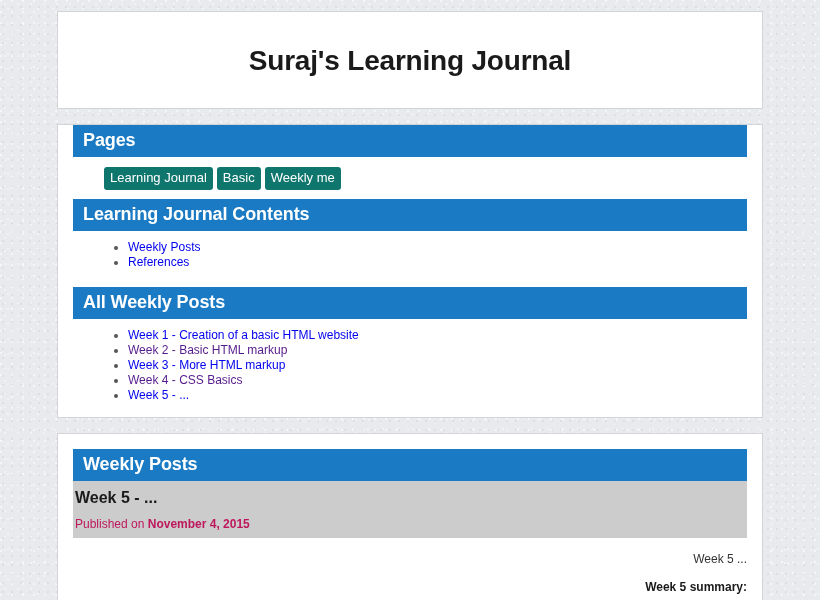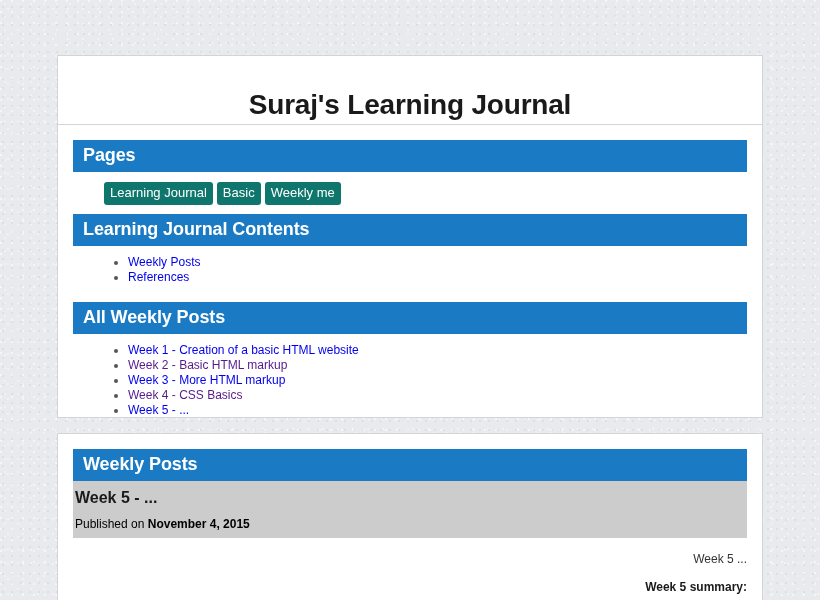--- a/index.html
+++ b/index.html
@@ -36,21 +36,20 @@
     left: 57px;
     width: 706px;
     background: #ffffff;
     border: 1px solid #d2d4d8;
     box-sizing: border-box;
   }
 
   .panel-title {
     top: 11px;
     height: 98px;
-    margin-top: 44px;
   }
   .panel-nav {
     top: 124px;
     height: 294px;
   }
   .panel-posts {
     top: 433px;
     height: 170px;
   }
 
@@ -71,21 +70,21 @@
     background: #1b7ac4;
     color: #ffffff;
     font-size: 18px;
     font-weight: bold;
     padding: 6px 0 7px 10px;
     margin: 0 15px;
     line-height: 19px;
     letter-spacing: -0.1px;
   }
 
-  .panel-nav .section-header.first { margin-top: 15px; }
+  .panel-nav .section-header.first { }
 
   
   .btn-row {
     padding: 10px 0 9px 46px;
     margin: 0;
     line-height: 0;
   }
   .nav-btn {
     display: inline-block;
     background: #0f766e;
@@ -138,21 +137,21 @@
     font-size: 16px;
     font-weight: bold;
     line-height: 20px;
     color: #1a1a1a;
   }
   .post-meta {
     margin: 0;
     padding: 9px 0 1px 2px;
     font-size: 12px;
     line-height: 14px;
-    color: #000000;
+    color: #be185d;
   }
   .post-meta b { font-weight: bold; }
 
   .post-body {
     margin: 0 15px;
     padding-top: 14px;
   }
   .post-body p {
     margin: 0 0 14px 0;
     padding: 0;

